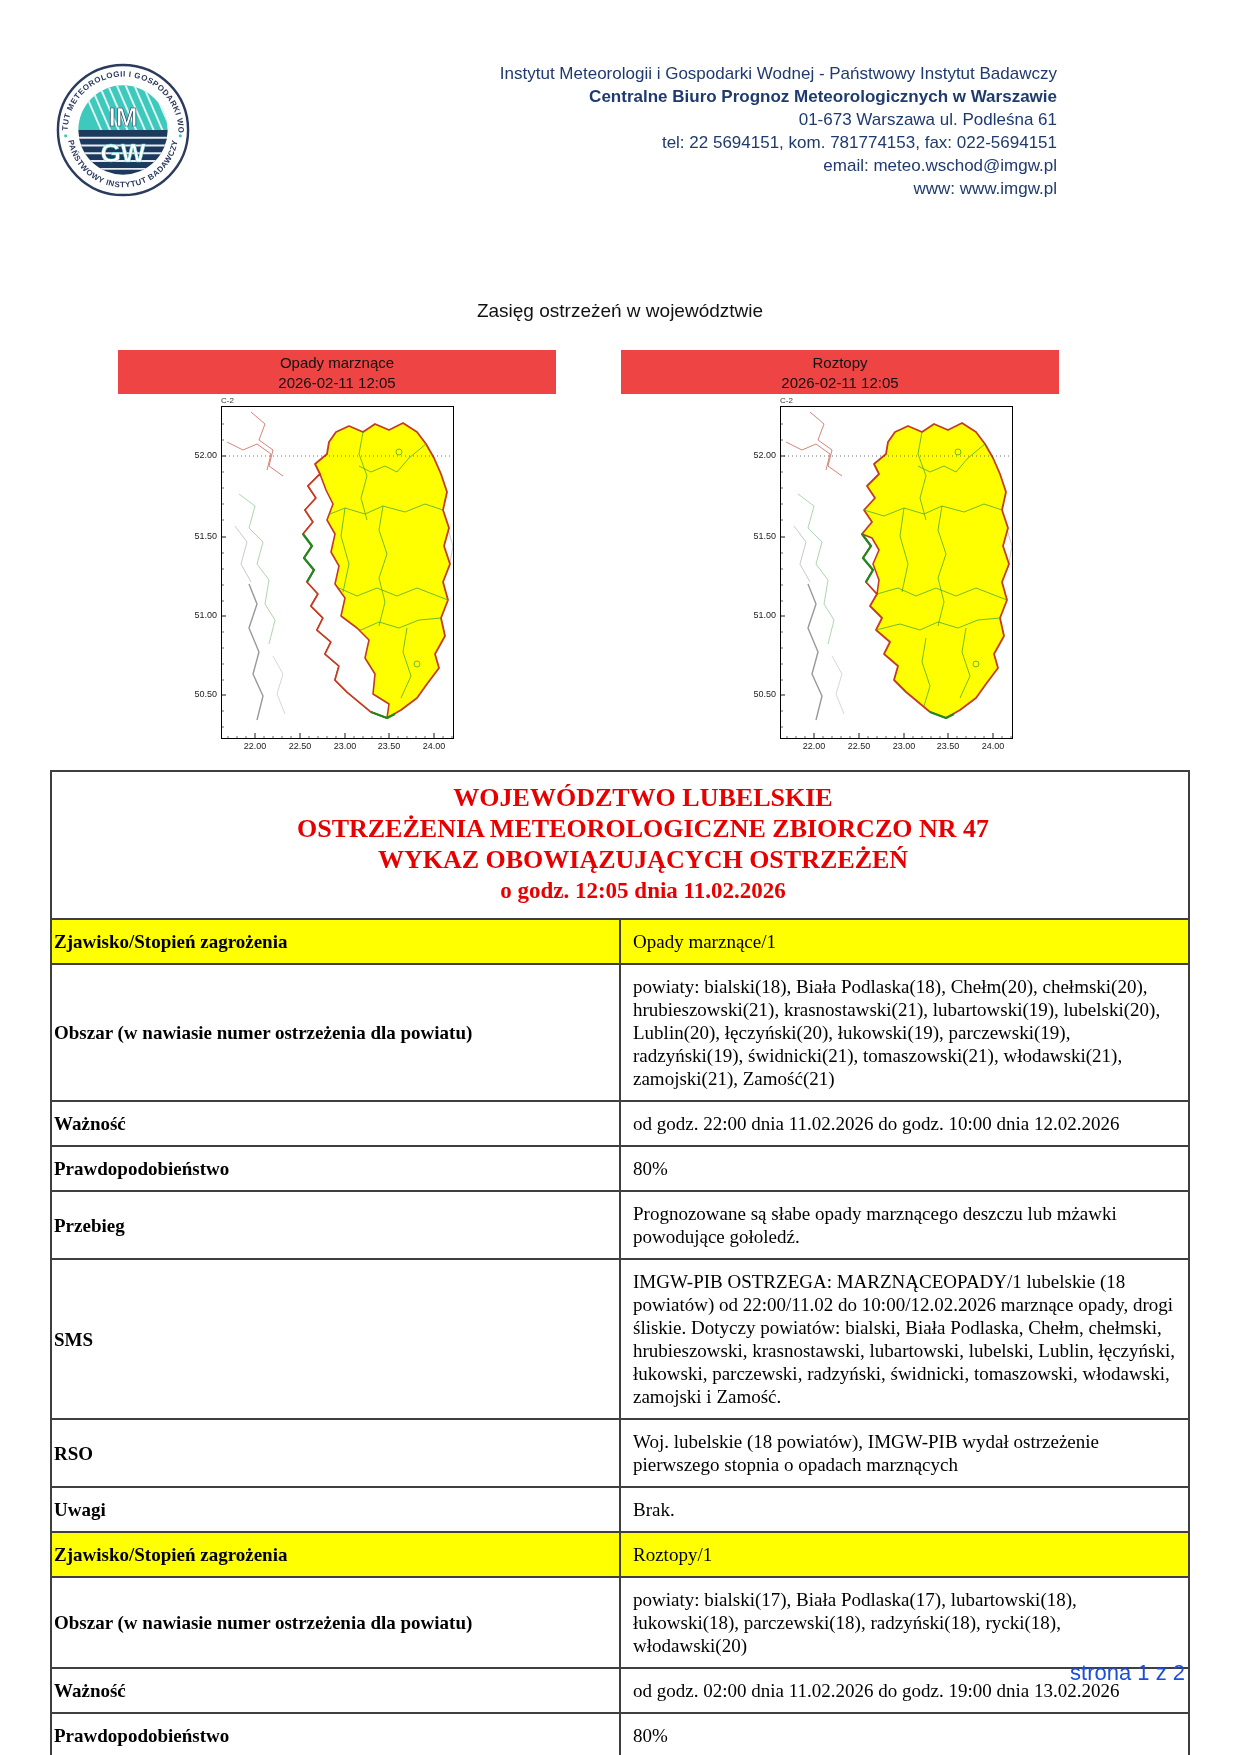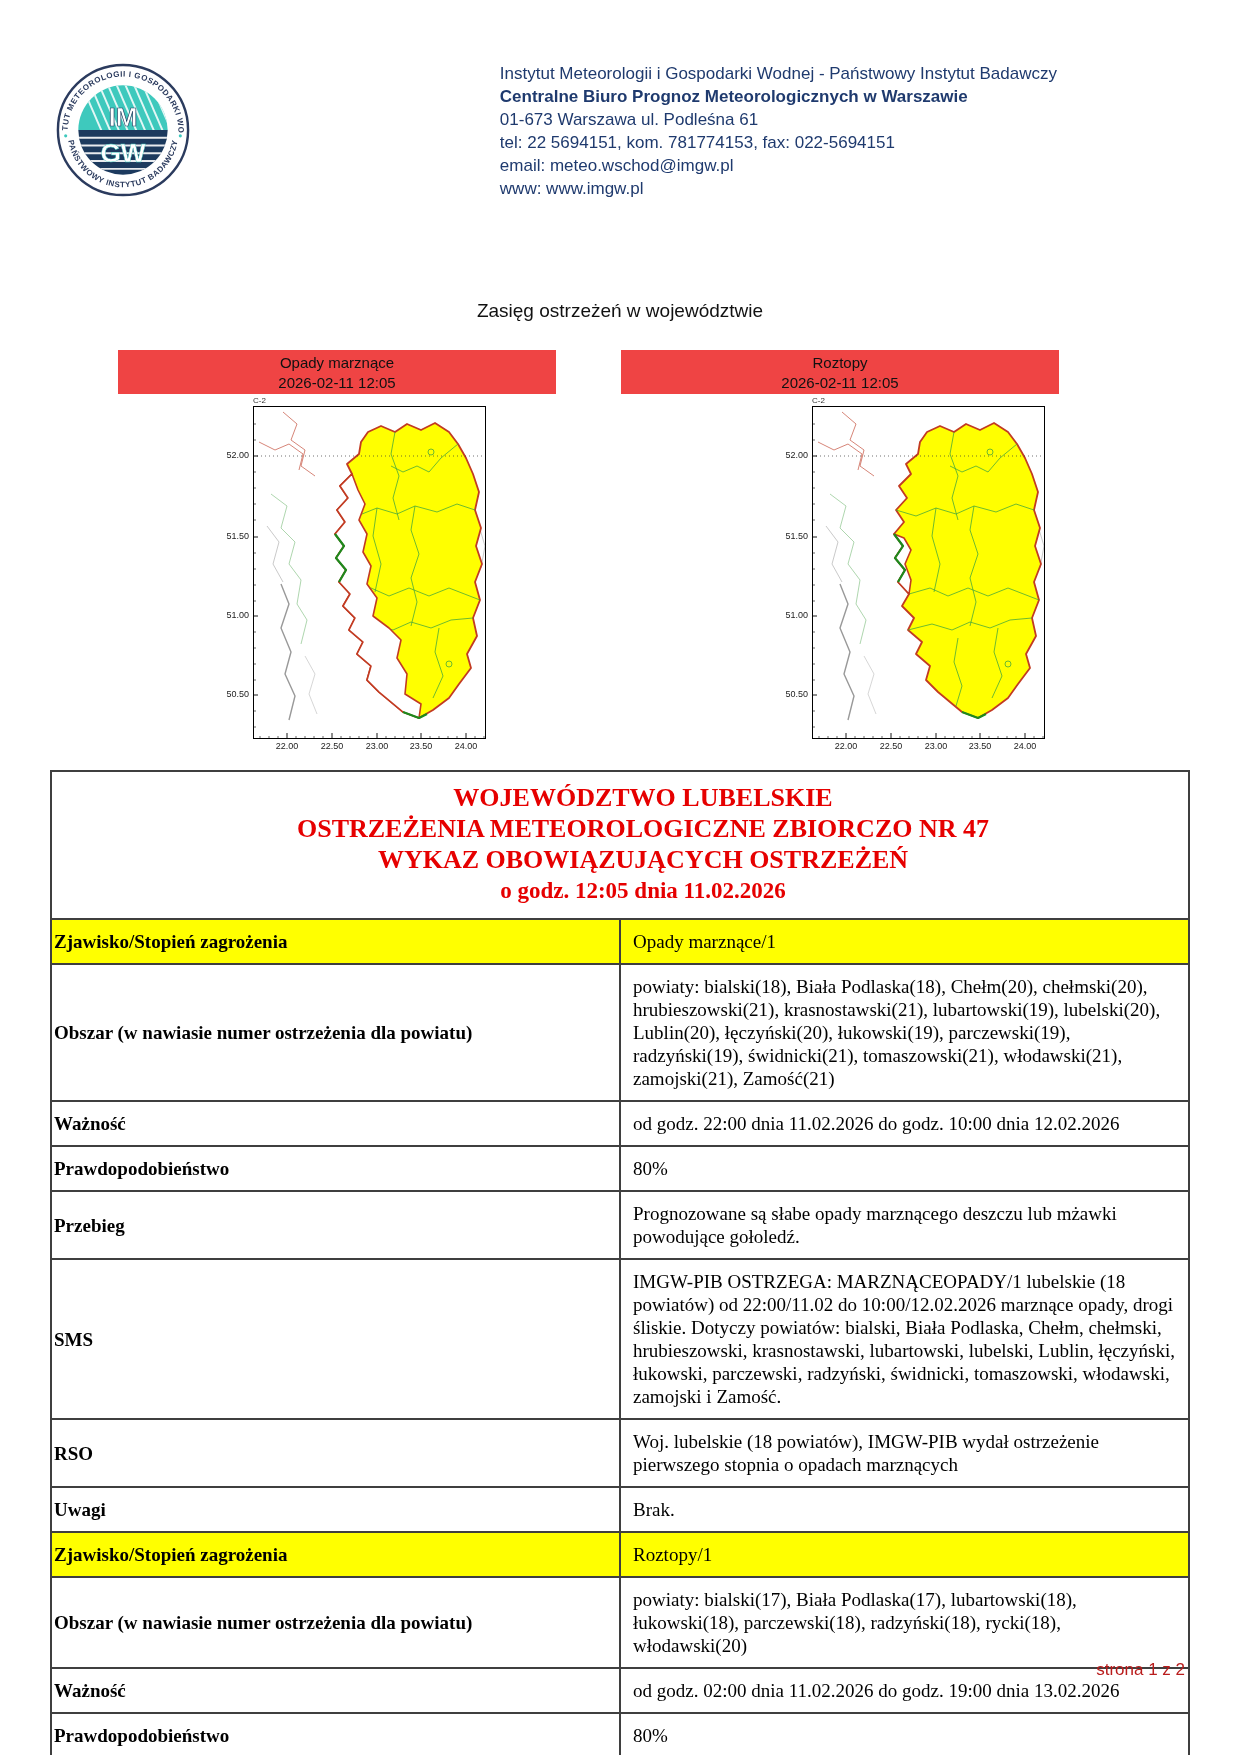--- a/index.html
+++ b/index.html
@@ -9,32 +9,32 @@
     --border:#3f3f3f;
   }
   *{box-sizing:border-box;margin:0;padding:0;}
   html,body{background:#fff;}
   body{font-family:"Liberation Sans",sans-serif;color:#000;}
   .page{position:relative;width:1240px;height:1755px;margin:0 auto;background:#fff;overflow:hidden;}
 
   
   .header{display:flex;justify-content:space-between;align-items:flex-start;padding:62px 183px 0 55px;}
   .logo{width:136px;height:136px;flex:0 0 auto;}
-  .contact{ text-align:left;color:var(--navy);font-size:17px;line-height:23px;}
+  .contact{ text-align:right;color:var(--navy);font-size:17px;line-height:23px;}
   .contact .bold{font-weight:bold;}
 
   
   .section-title{margin-top:100px;text-align:center;font-size:19px;color:#111;}
 
   
   .maps{display:flex;margin-left:118px;gap:65px;margin-top:28px;}
   .map-fig{width:438px;}
   .map-caption{background:#ef4444;text-align:center;font-size:15px;line-height:20px;padding-top:3px;height:44px;color:#111;}
   .mapbox{position:relative;height:372px;}
-  .frame-wrap{position:absolute;top:0;width:255px;height:372px;margin-left:32px;}
+  .frame-wrap{position:absolute;top:0;width:255px;height:372px;}
   .map-fig.left .frame-wrap{left:103px;}
   .map-fig.right .frame-wrap{left:159px;}
   .corner-label{position:absolute;top:2px;left:0;font-size:8px;color:#333;}
   .map-svg{position:absolute;top:12px;left:0;}
   .ylab{position:absolute;left:-42px;width:38px;text-align:right;font-size:9px;color:#222;}
   .yl0{top:56px}.yl1{top:137px}.yl2{top:216px}.yl3{top:295px}
   .xlab{position:absolute;top:347px;width:34px;text-align:center;font-size:9px;color:#222;}
   .xl0{left:17px}.xl1{left:62px}.xl2{left:107px}.xl3{left:151px}.xl4{left:196px}
 
   .map-frame{fill:none;stroke:#000;stroke-width:1;}
@@ -49,21 +49,21 @@
   
   .warn-table{border-collapse:collapse;width:1140px;margin:4px 0 0 50px;table-layout:fixed;}
   .warn-table td{border:2px solid var(--border);font-family:"Liberation Serif",serif;font-size:19px;line-height:23px;vertical-align:middle;padding:10px 12px;}
   .warn-table .lbl{width:305px;font-weight:bold;padding-left:2px;}
   .warn-table .hl td{background:var(--yellow);}
   .title-cell{text-align:center;padding:10px 0 12px 0 !important;}
   .title-line{color:var(--red);font-family:"Liberation Serif",serif;font-weight:bold;font-size:26px;line-height:31px;padding-left:46px;}
   .title-line.small{font-size:23px;}
 
   
-  .footer{position:absolute;right:55px;top:1660px;font-size:17px;color:#b91c1c;}
+  .footer{position:absolute;right:55px;top:1660px;font-size:22px;color:#1d4ed8;}
 
   
   .arc-text{font-size:8.2px;font-weight:bold;letter-spacing:.55px;fill:#2b3b5e;font-family:"Liberation Sans",sans-serif;}
   .logo-big{font-family:"Liberation Sans",sans-serif;font-weight:bold;font-size:27px;fill:#fff;text-anchor:middle;}
 </style>
 </head>
 <body>
 
 <div class="page">
 

